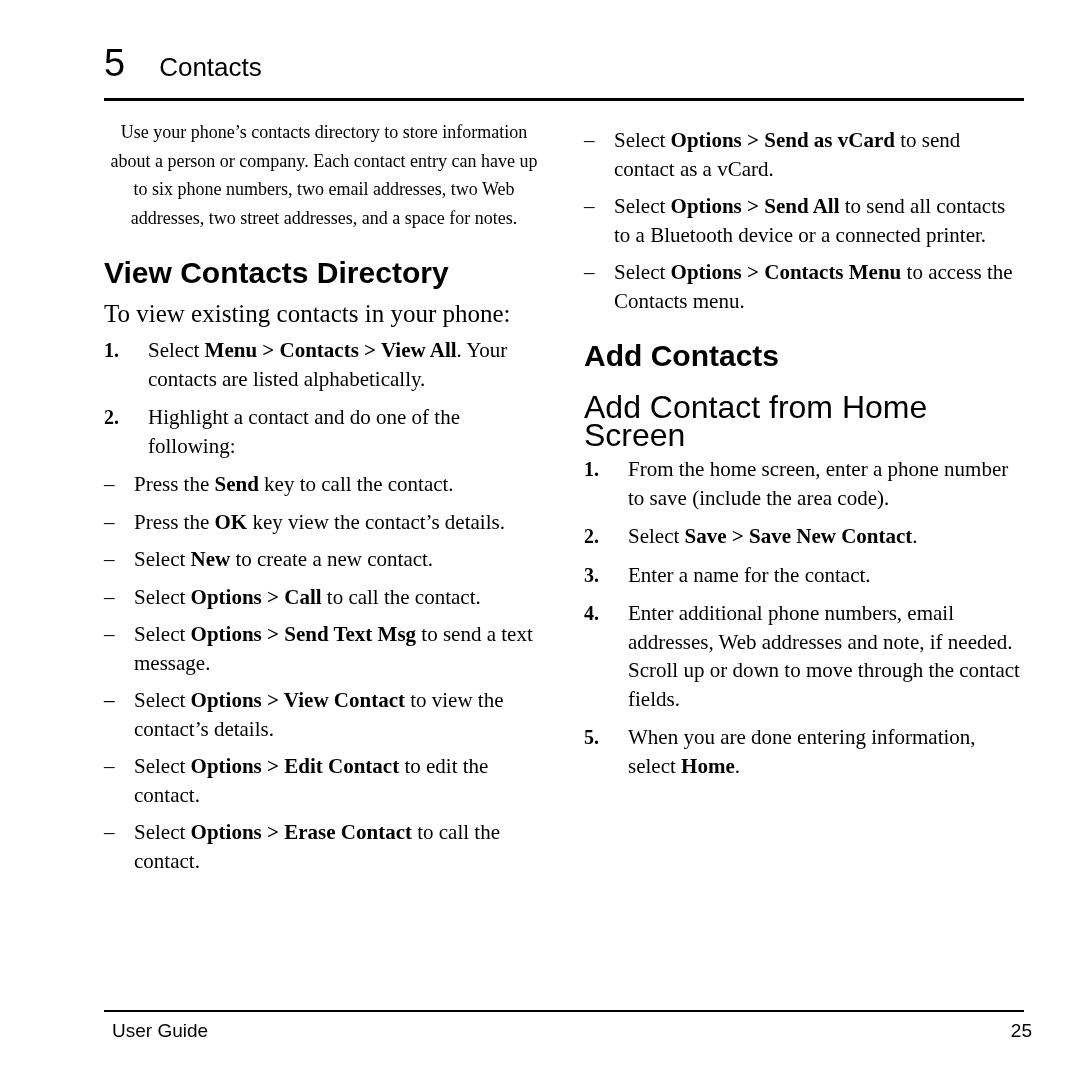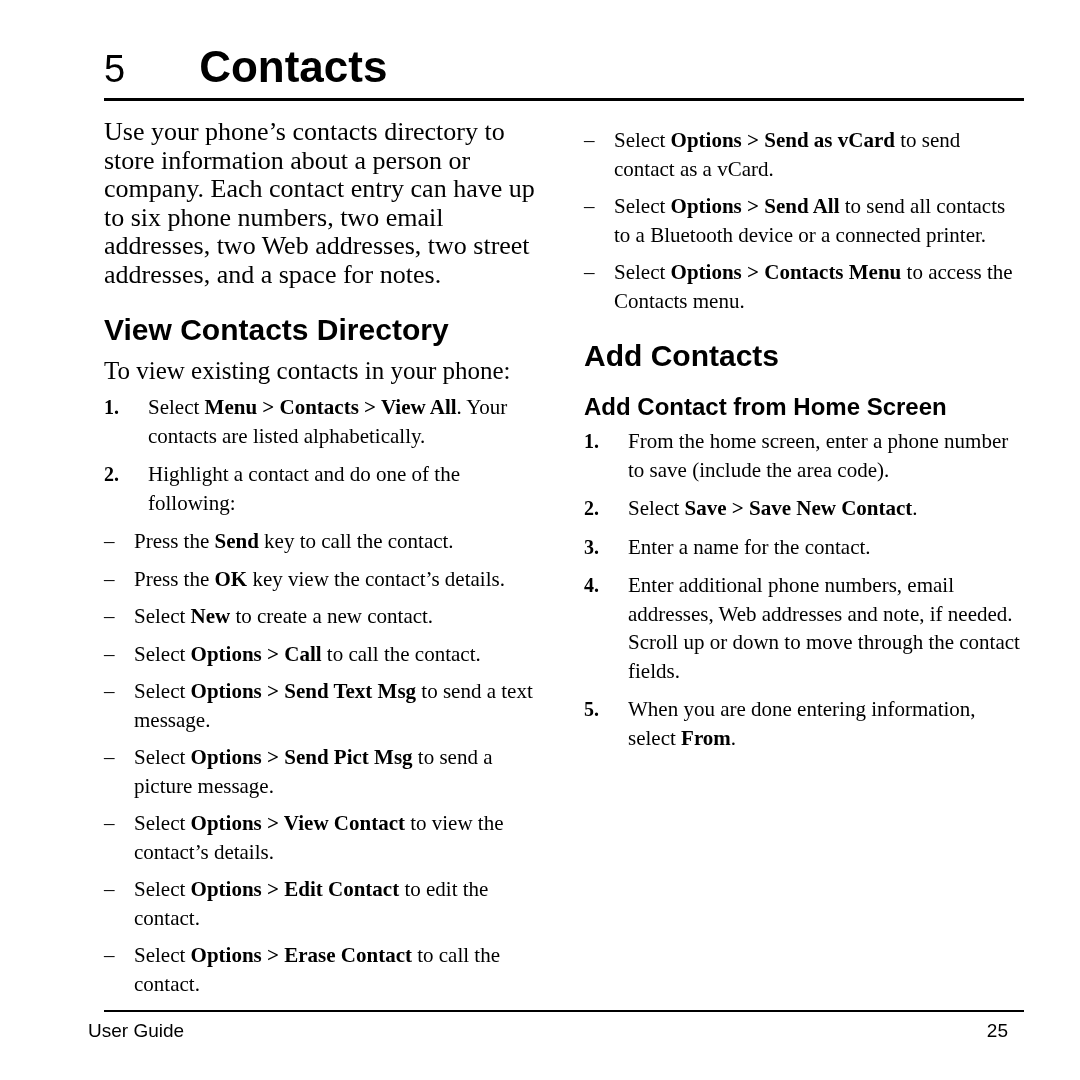--- a/index.html
+++ b/index.html
@@ -27,23 +27,23 @@
     align-items: baseline;
   }
   .chapter-num {
     font-family: "Liberation Sans", sans-serif;
     font-size: 38px;
     font-weight: 400;
     letter-spacing: 0px;
   }
   .chapter-title {
     font-family: "Liberation Sans", sans-serif;
-    font-size: 44px;
-    font-weight: 700;
-    margin-left: 74px;
+    font-size: 26px;
+    font-weight: 400;
+    margin-left: 34px;
   }
   .head-rule {
     position: absolute;
     left: 104px;
     top: 98px;
     width: 920px;
     height: 3px;
     background: #000000;
   }
 
@@ -51,36 +51,36 @@
   .col {
     position: absolute;
     top: 118px;
     width: 440px;
   }
   .col-left { left: 104px; }
   .col-right { left: 584px; }
 
   p.intro {
     margin: 0;
-    font-size: 26px;
+    font-size: 18px;
     line-height: 28.5px;
-    text-align: left;
+    text-align: center;
   }
 
   h2.section {
     font-family: "Liberation Sans", sans-serif;
     font-weight: 700;
     font-size: 30px;
     margin: 24px 0 10px 0;
     line-height: 34px;
   }
   h3.subsection {
     font-family: "Liberation Sans", sans-serif;
-    font-weight: 700;
-    font-size: 24px;
+    font-weight: 400;
+    font-size: 32px;
     margin: 20px 0 6px 0;
     line-height: 28px;
   }
   p.lead {
     margin: 4px 0 8px 0;
     font-size: 25px;
     line-height: 28px;
   }
 
   ol.steps {
@@ -130,21 +130,21 @@
   .foot-rule {
     position: absolute;
     left: 104px;
     top: 1010px;
     width: 920px;
     height: 2px;
     background: #000000;
   }
   .footer {
     position: absolute;
-    left: 88px;
+    left: 112px;
     top: 1020px;
     width: 920px;
     display: flex;
     justify-content: space-between;
     font-family: "Liberation Sans", sans-serif;
     font-size: 19px;
   }
 </style>
 </head>
 <body>
@@ -174,21 +174,21 @@
         <span>Highlight a contact and do one of the following:</span>
       </li>
     </ol>
 
     <ul class="dashes sub-dashes">
       <li><span class="dash">–</span><span>Press the <b>Send</b> key to call the contact.</span></li>
       <li><span class="dash">–</span><span>Press the <b>OK</b> key view the contact’s details.</span></li>
       <li><span class="dash">–</span><span>Select <b>New</b> to create a new contact.</span></li>
       <li><span class="dash">–</span><span>Select <b>Options &gt; Call</b> to call the contact.</span></li>
       <li><span class="dash">–</span><span>Select <b>Options &gt; Send Text Msg</b> to send a text message.</span></li>
-      <li><span class="dash">–</span><span>Select <b>Options &gt; Send Pict Msg</b> to send a picture message.</span></li>
+      <li><span class="dash">–</span></li>
       <li><span class="dash">–</span><span>Select <b>Options &gt; View Contact</b> to view the contact’s details.</span></li>
       <li><span class="dash">–</span><span>Select <b>Options &gt; Edit Contact</b> to edit the contact.</span></li>
       <li><span class="dash">–</span><span>Select <b>Options &gt; Erase Contact</b> to call the contact.</span></li>
     </ul>
   </div>
 
   <div class="col col-right">
     <ul class="dashes">
       <li><span class="dash">–</span><span>Select <b>Options &gt; Send as vCard</b> to send contact as a vCard.</span></li>
       <li><span class="dash">–</span><span>Select <b>Options &gt; Send All</b> to send all contacts to a Bluetooth device or a connected printer.</span></li>
@@ -210,21 +210,21 @@
       <li>
         <span class="num">3.</span>
         <span>Enter a name for the contact.</span>
       </li>
       <li>
         <span class="num">4.</span>
         <span>Enter additional phone numbers, email addresses, Web addresses and note, if needed. Scroll up or down to move through the contact fields.</span>
       </li>
       <li>
         <span class="num">5.</span>
-        <span>When you are done entering information, select <b>From</b>.</span>
+        <span>When you are done entering information, select <b>Home</b>.</span>
       </li>
     </ol>
   </div>
 
   <div class="foot-rule"></div>
   <div class="footer">
     <span>User Guide</span>
     <span>25</span>
   </div>
 

